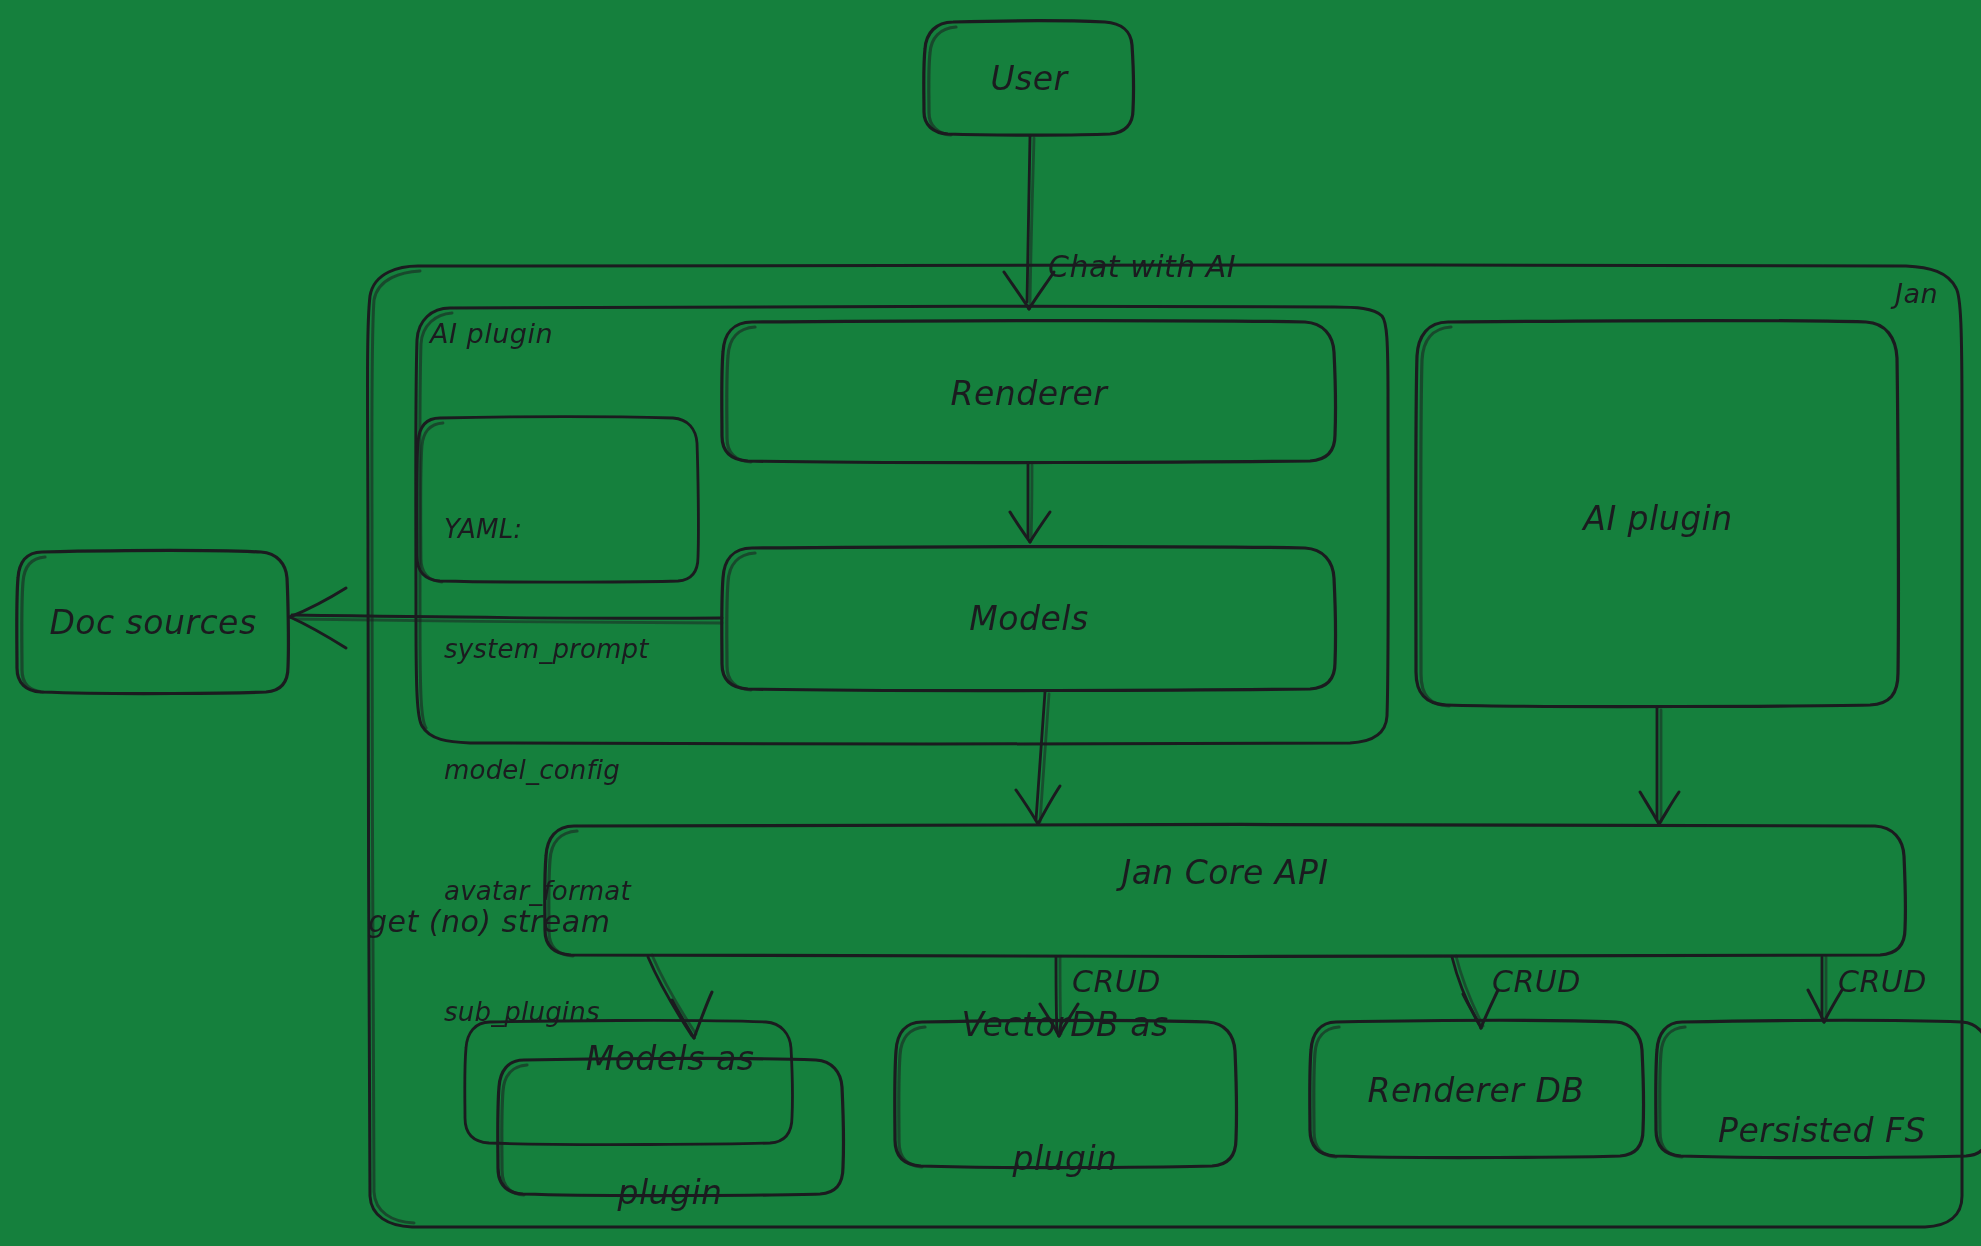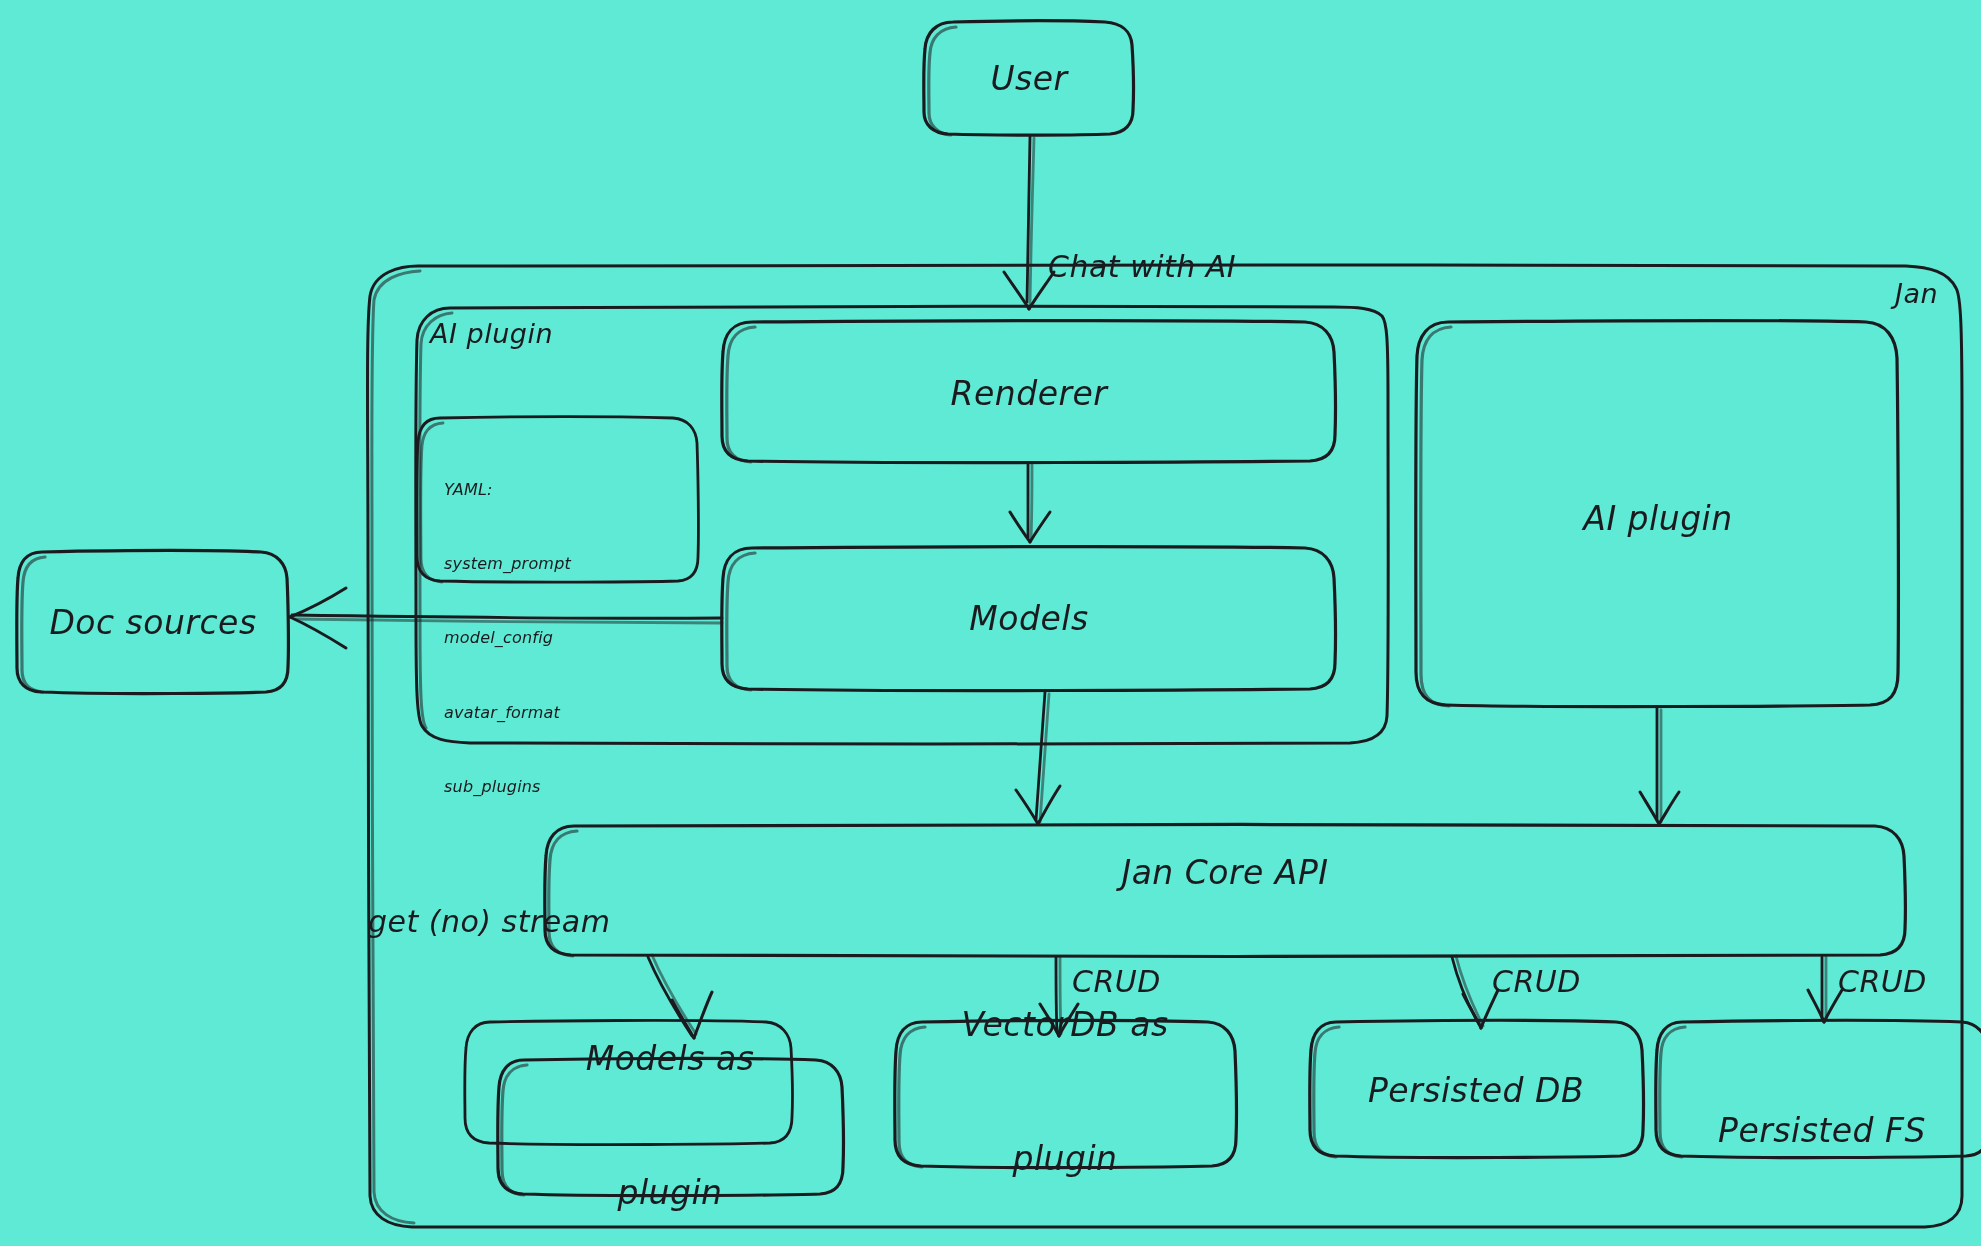--- a/index.html
+++ b/index.html
@@ -7,21 +7,21 @@
     padding: 0;
     background: #ffffff;
   }
   body {
     font-family: "DejaVu Sans", sans-serif;
   }
   #diagram-root {
     position: relative;
     width: 1981px;
     height: 1246px;
-    background: #5eead4;
+    background: #15803d;
     overflow: hidden;
   }
   svg#diagram-svg {
     position: absolute;
     top: 0;
     left: 0;
     width: 1981px;
     height: 1246px;
   }
   .sk-stroke {
@@ -67,21 +67,21 @@
     transform: translate(-50%, -50%);
   }
   .lbl-container {
     font-size: 27px;
   }
   .lbl-edge {
     font-size: 30px;
     line-height: 1.45;
   }
   .lbl-yaml {
-    font-size: 16px;
+    font-size: 26px;
     line-height: 1.55;
     letter-spacing: 0.2px;
   }
 </style>
 </head>
 <body>
 
 <div id="diagram-root">
 
   <svg id="diagram-svg" viewBox="0 0 1981 1246">
@@ -392,17 +392,17 @@
   <div class="lbl lbl-node-2l" style="left:670px; top:1126px;">
     <div>Models as</div>
     <div>plugin</div>
   </div>
 
   <div class="lbl lbl-node-2l" style="left:1065px; top:1092px;">
     <div>VectorDB as</div>
     <div>plugin</div>
   </div>
 
-  <div class="lbl lbl-node" style="left:1476px; top:1090px;">Persisted DB</div>
+  <div class="lbl lbl-node" style="left:1476px; top:1090px;">Renderer DB</div>
 
   <div class="lbl lbl-node" style="left:1822px; top:1090px;margin-top:40px;">Persisted FS</div>
 
 </div>
 
 </body></html>

